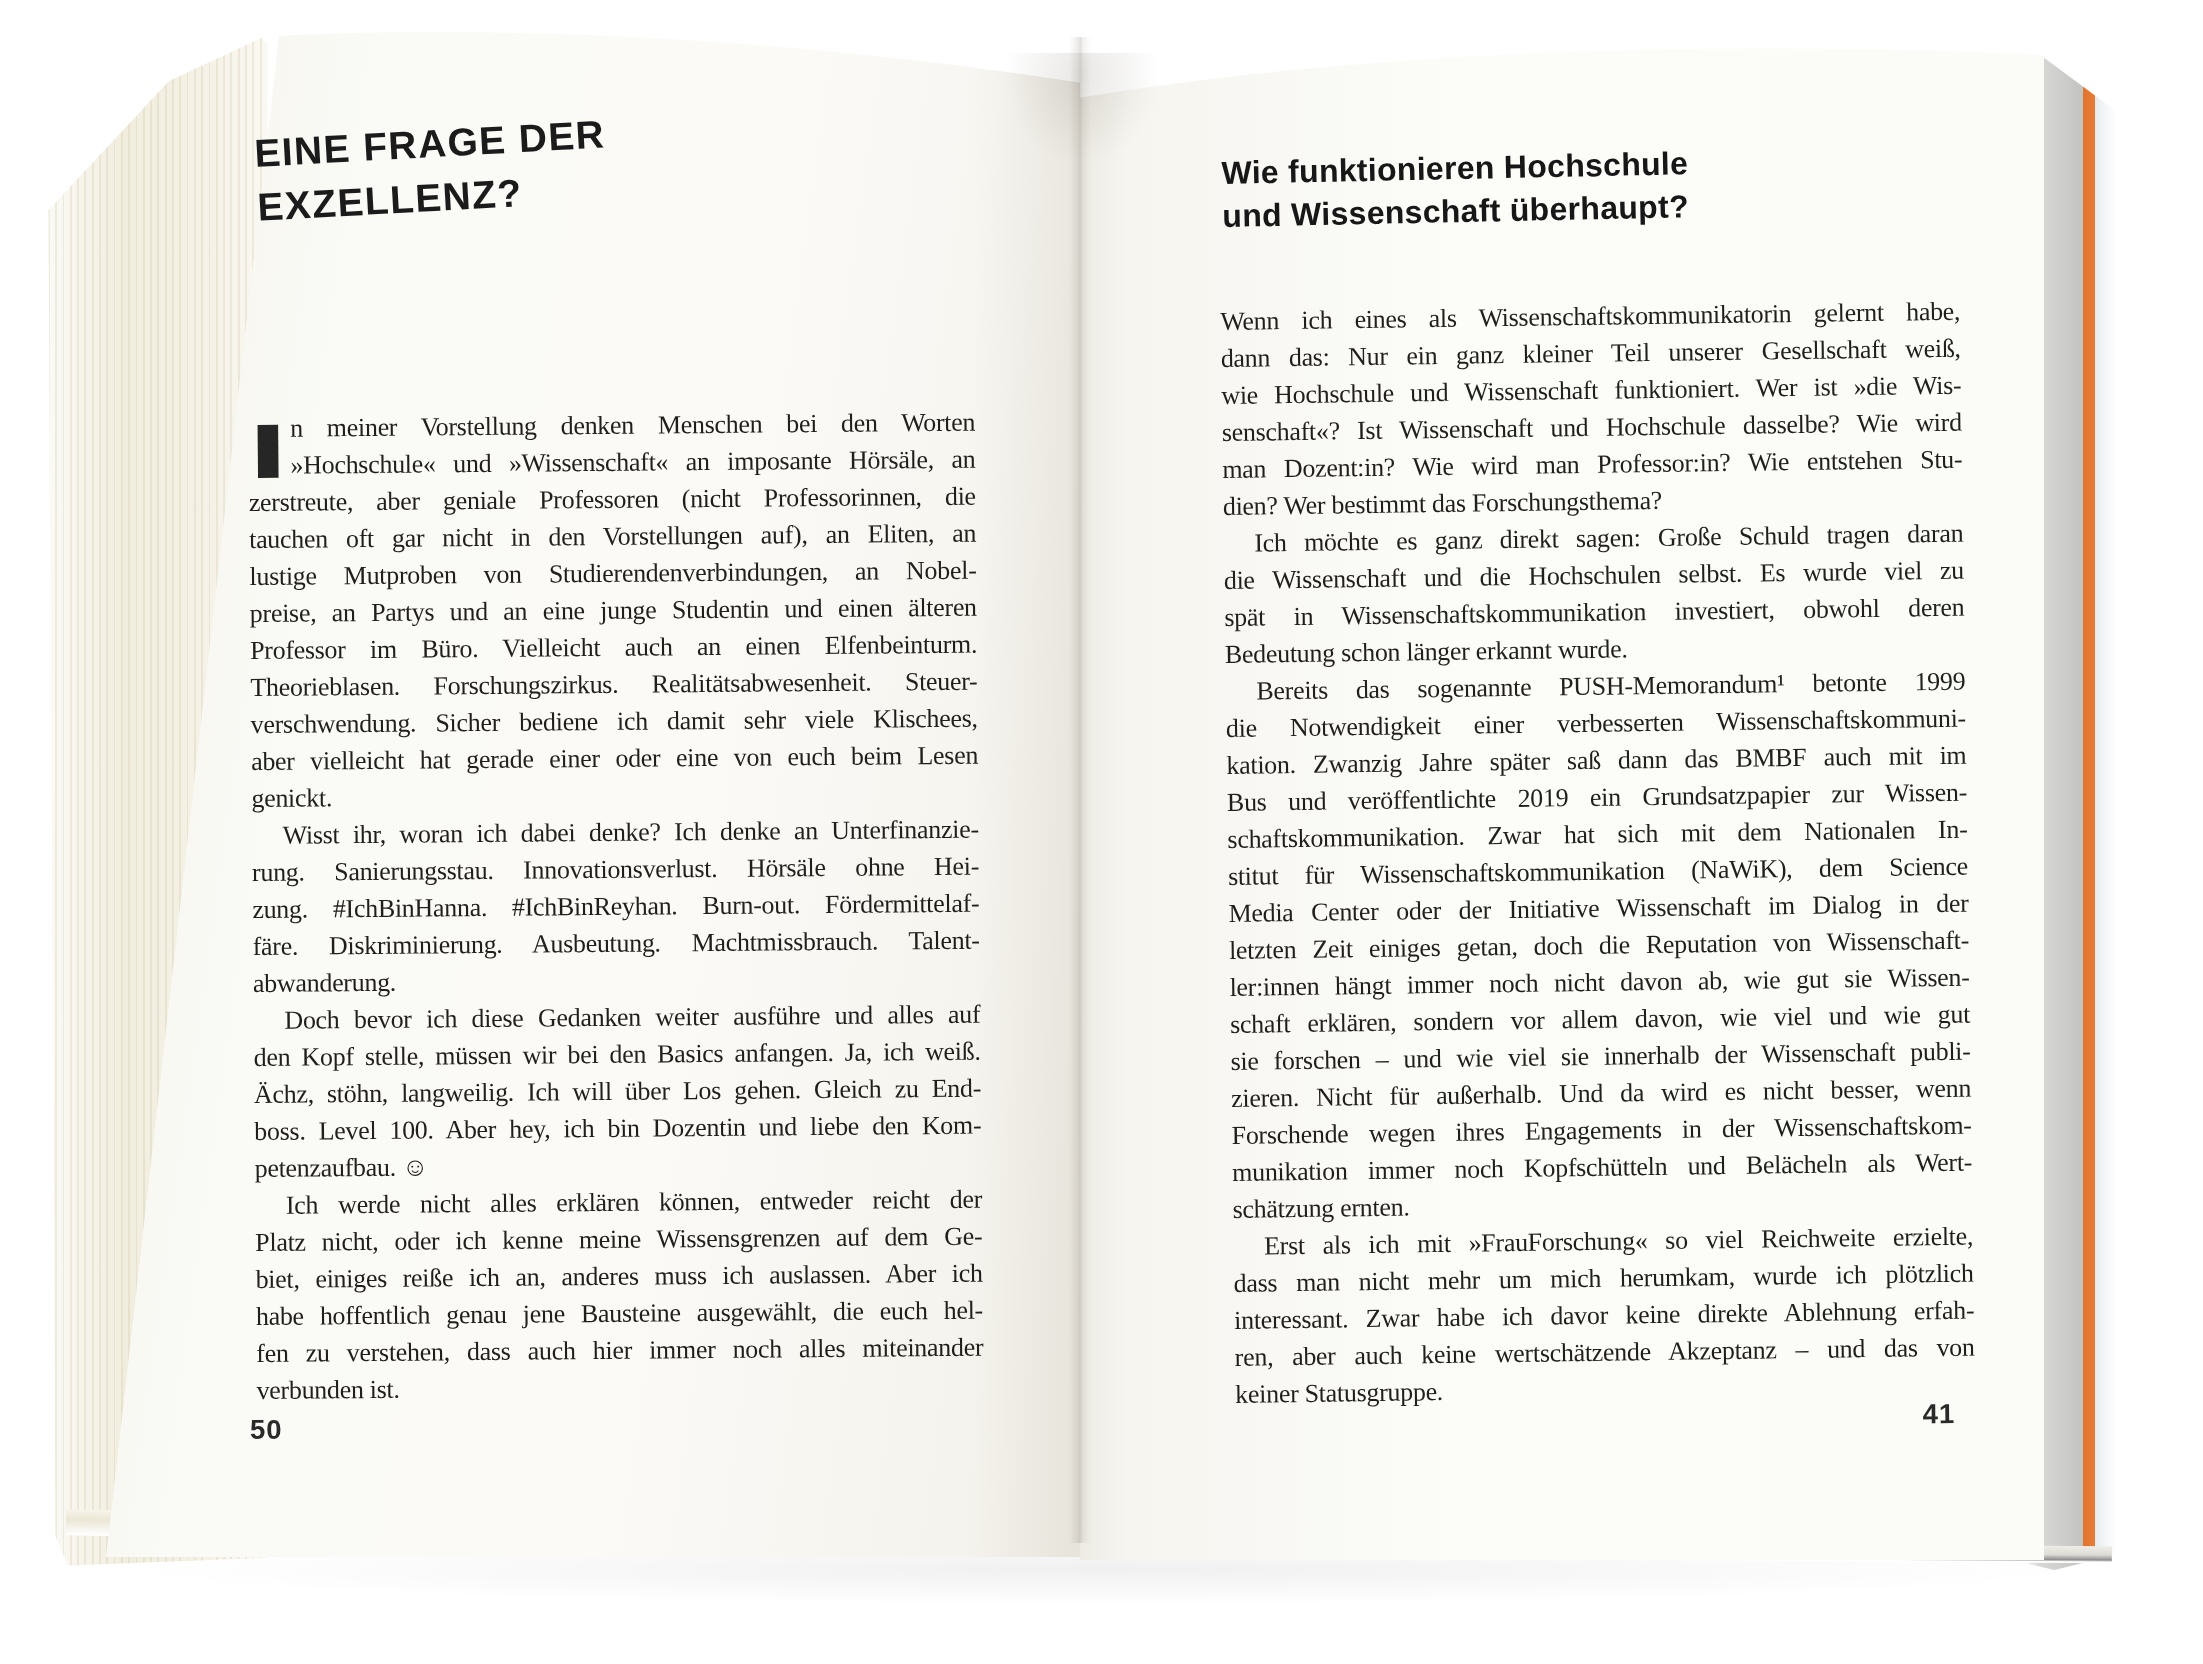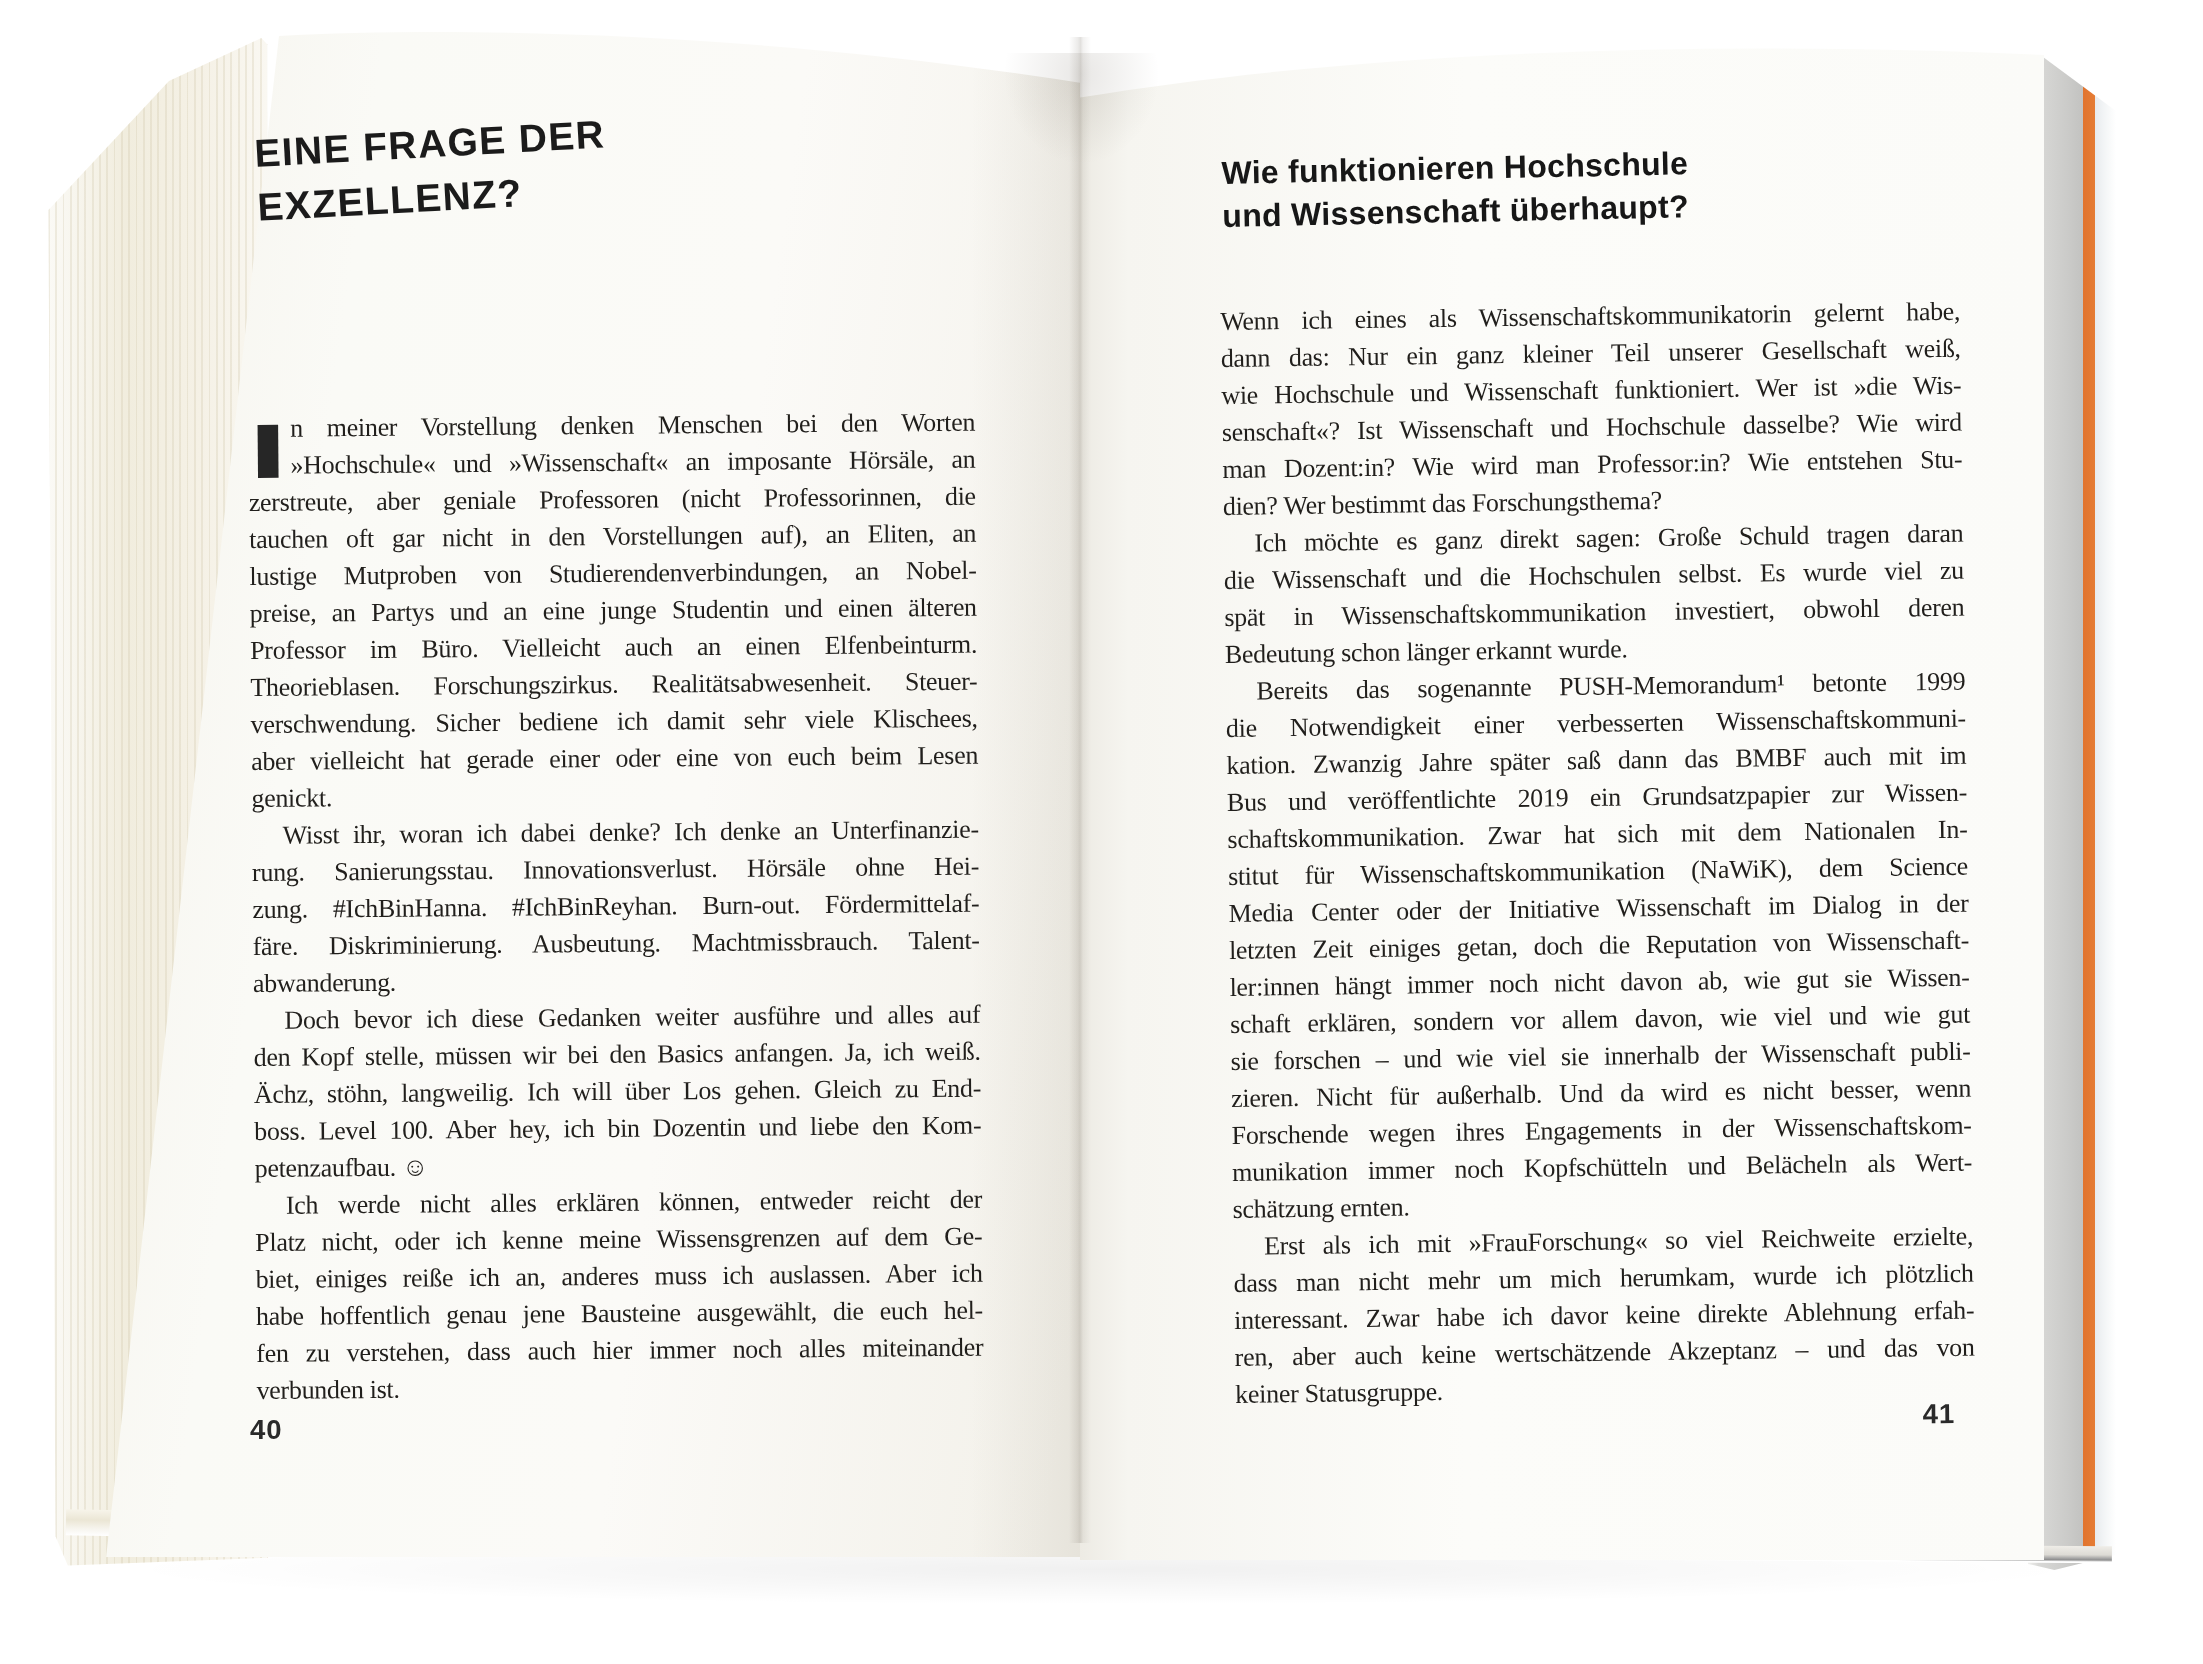--- a/index.html
+++ b/index.html
@@ -128,21 +128,21 @@
       <div class="bline">boss. Level 100. Aber hey, ich bin Dozentin und liebe den Kom-</div>
       <div class="bline last">petenzaufbau. ☺</div>
       <div class="bline indent">Ich werde nicht alles erklären können, entweder reicht der</div>
       <div class="bline">Platz nicht, oder ich kenne meine Wissensgrenzen auf dem Ge-</div>
       <div class="bline">biet, einiges reiße ich an, anderes muss ich auslassen. Aber ich</div>
       <div class="bline">habe hoffentlich genau jene Bausteine ausgewählt, die euch hel-</div>
       <div class="bline">fen zu verstehen, dass auch hier immer noch alles miteinander</div>
       <div class="bline last">verbunden ist.</div>
     </div>
 
-  <div class="page-num left">40</div>
+  <div class="page-num left">50</div>
 
   <div class="right-heading" id="right-heading">
       <div class="heading-line">Wie funktionieren Hochschule</div>
       <div class="heading-line">und Wissenschaft überhaupt?</div>
     </div>
 
   <div class="right-body" id="right-body">
       <div class="bline">Wenn ich eines als Wissenschaftskommunikatorin gelernt habe,</div>
       <div class="bline">dann das: Nur ein ganz kleiner Teil unserer Gesellschaft weiß,</div>
       <div class="bline">wie Hochschule und Wissenschaft funktioniert. Wer ist »die Wis-</div>

